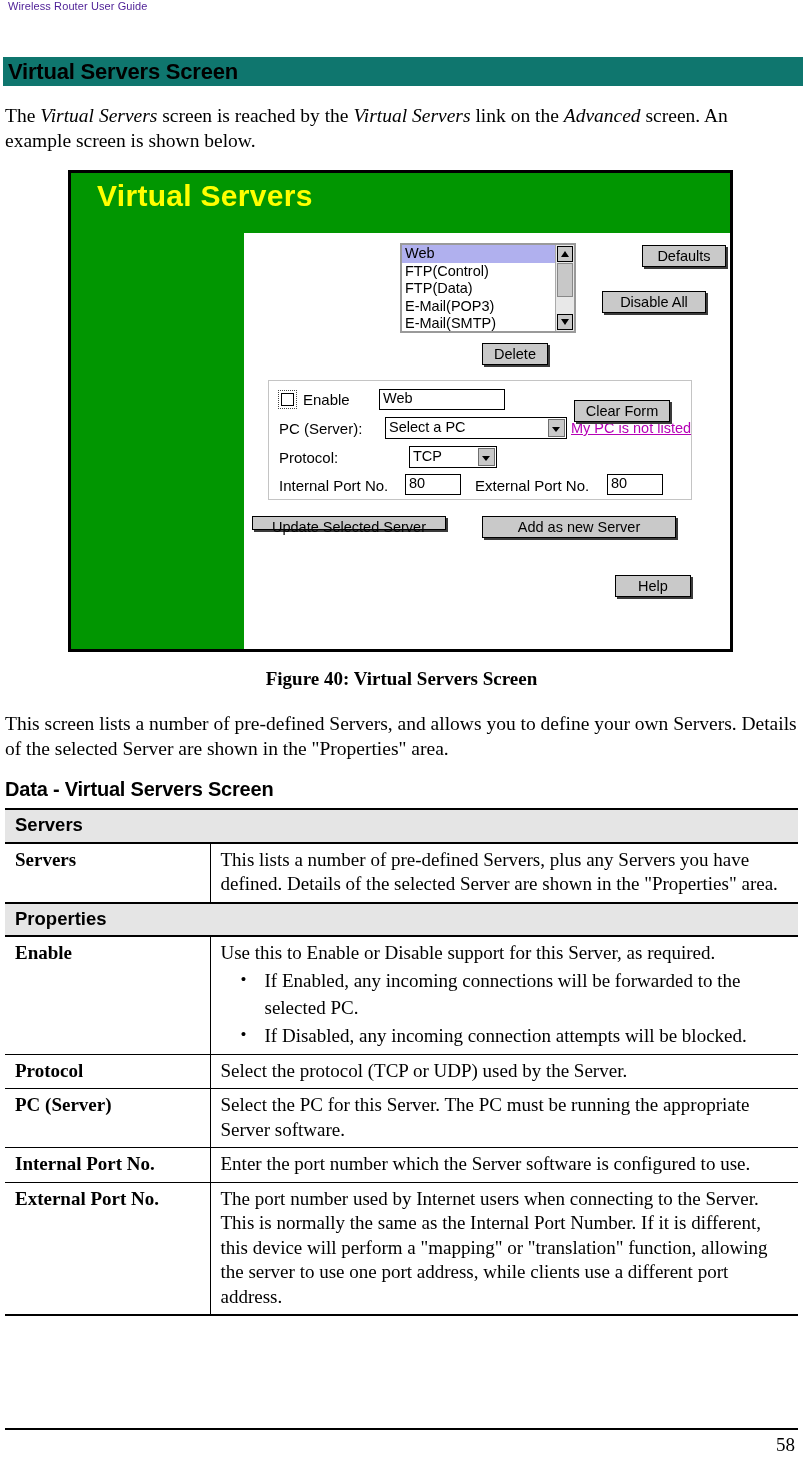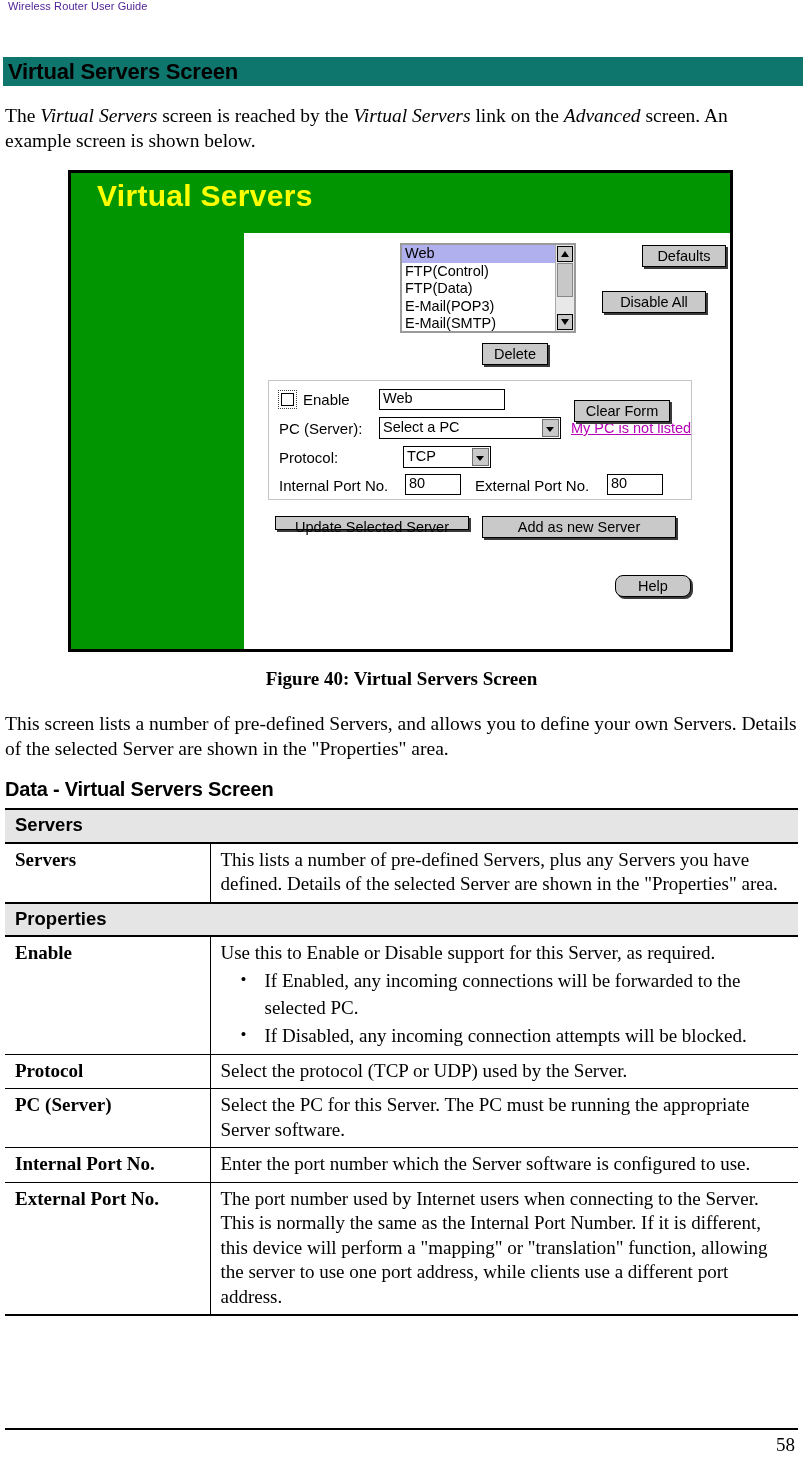--- a/index.html
+++ b/index.html
@@ -200,23 +200,23 @@
     font-size: 14.5px;
     text-align: center;
     box-sizing: border-box;
     line-height: 20px;
     white-space: nowrap;
   }
   .btn-defaults   { left: 358px; top: 12px;  width: 84px;  height: 22px; margin-left: 40px; }
   .btn-disableall { left: 358px; top: 58px;  width: 104px; height: 22px; }
   .btn-delete     { left: 215px; top: 110px; width: 66px;  height: 22px; margin-left: 23px; }
   .btn-clearform  { left: 330px; top: 167px; width: 96px;  height: 22px; }
-  .btn-update     { left: 31px;  top: 283px; width: 194px; height: 14px; }
+  .btn-update     { left: 8px;  top: 283px; width: 194px; height: 14px; }
   .btn-addnew     { left: 238px; top: 283px; width: 194px; height: 22px; }
-  .btn-help       { left: 371px; top: 342px; width: 76px;  height: 22px; border-radius: 8px; }
+  .btn-help       { left: 371px; top: 342px; width: 76px;  height: 22px; }
 
   
   .props-panel {
     position: absolute;
     left: 24px;
     top: 147px;
     width: 424px;
     height: 120px;
     border: 1px solid #c4c4c4;
     background: #ffffff;
@@ -255,20 +255,21 @@
   .dropdown {
     position: absolute;
     background: #ffffff;
     border: 1px solid #000;
     box-sizing: border-box;
     font-family: "Liberation Sans", sans-serif;
     font-size: 14.5px;
     line-height: 18px;
     padding-left: 3px;
     color: #000;
+    margin-left: 6px;
   }
   .dd-btn {
     position: absolute;
     right: 1px; top: 1px;
     width: 17px;
     bottom: 1px;
     background: #c9c9c9;
     border: 1px solid #6e6e6e;
     box-sizing: border-box;
   }

